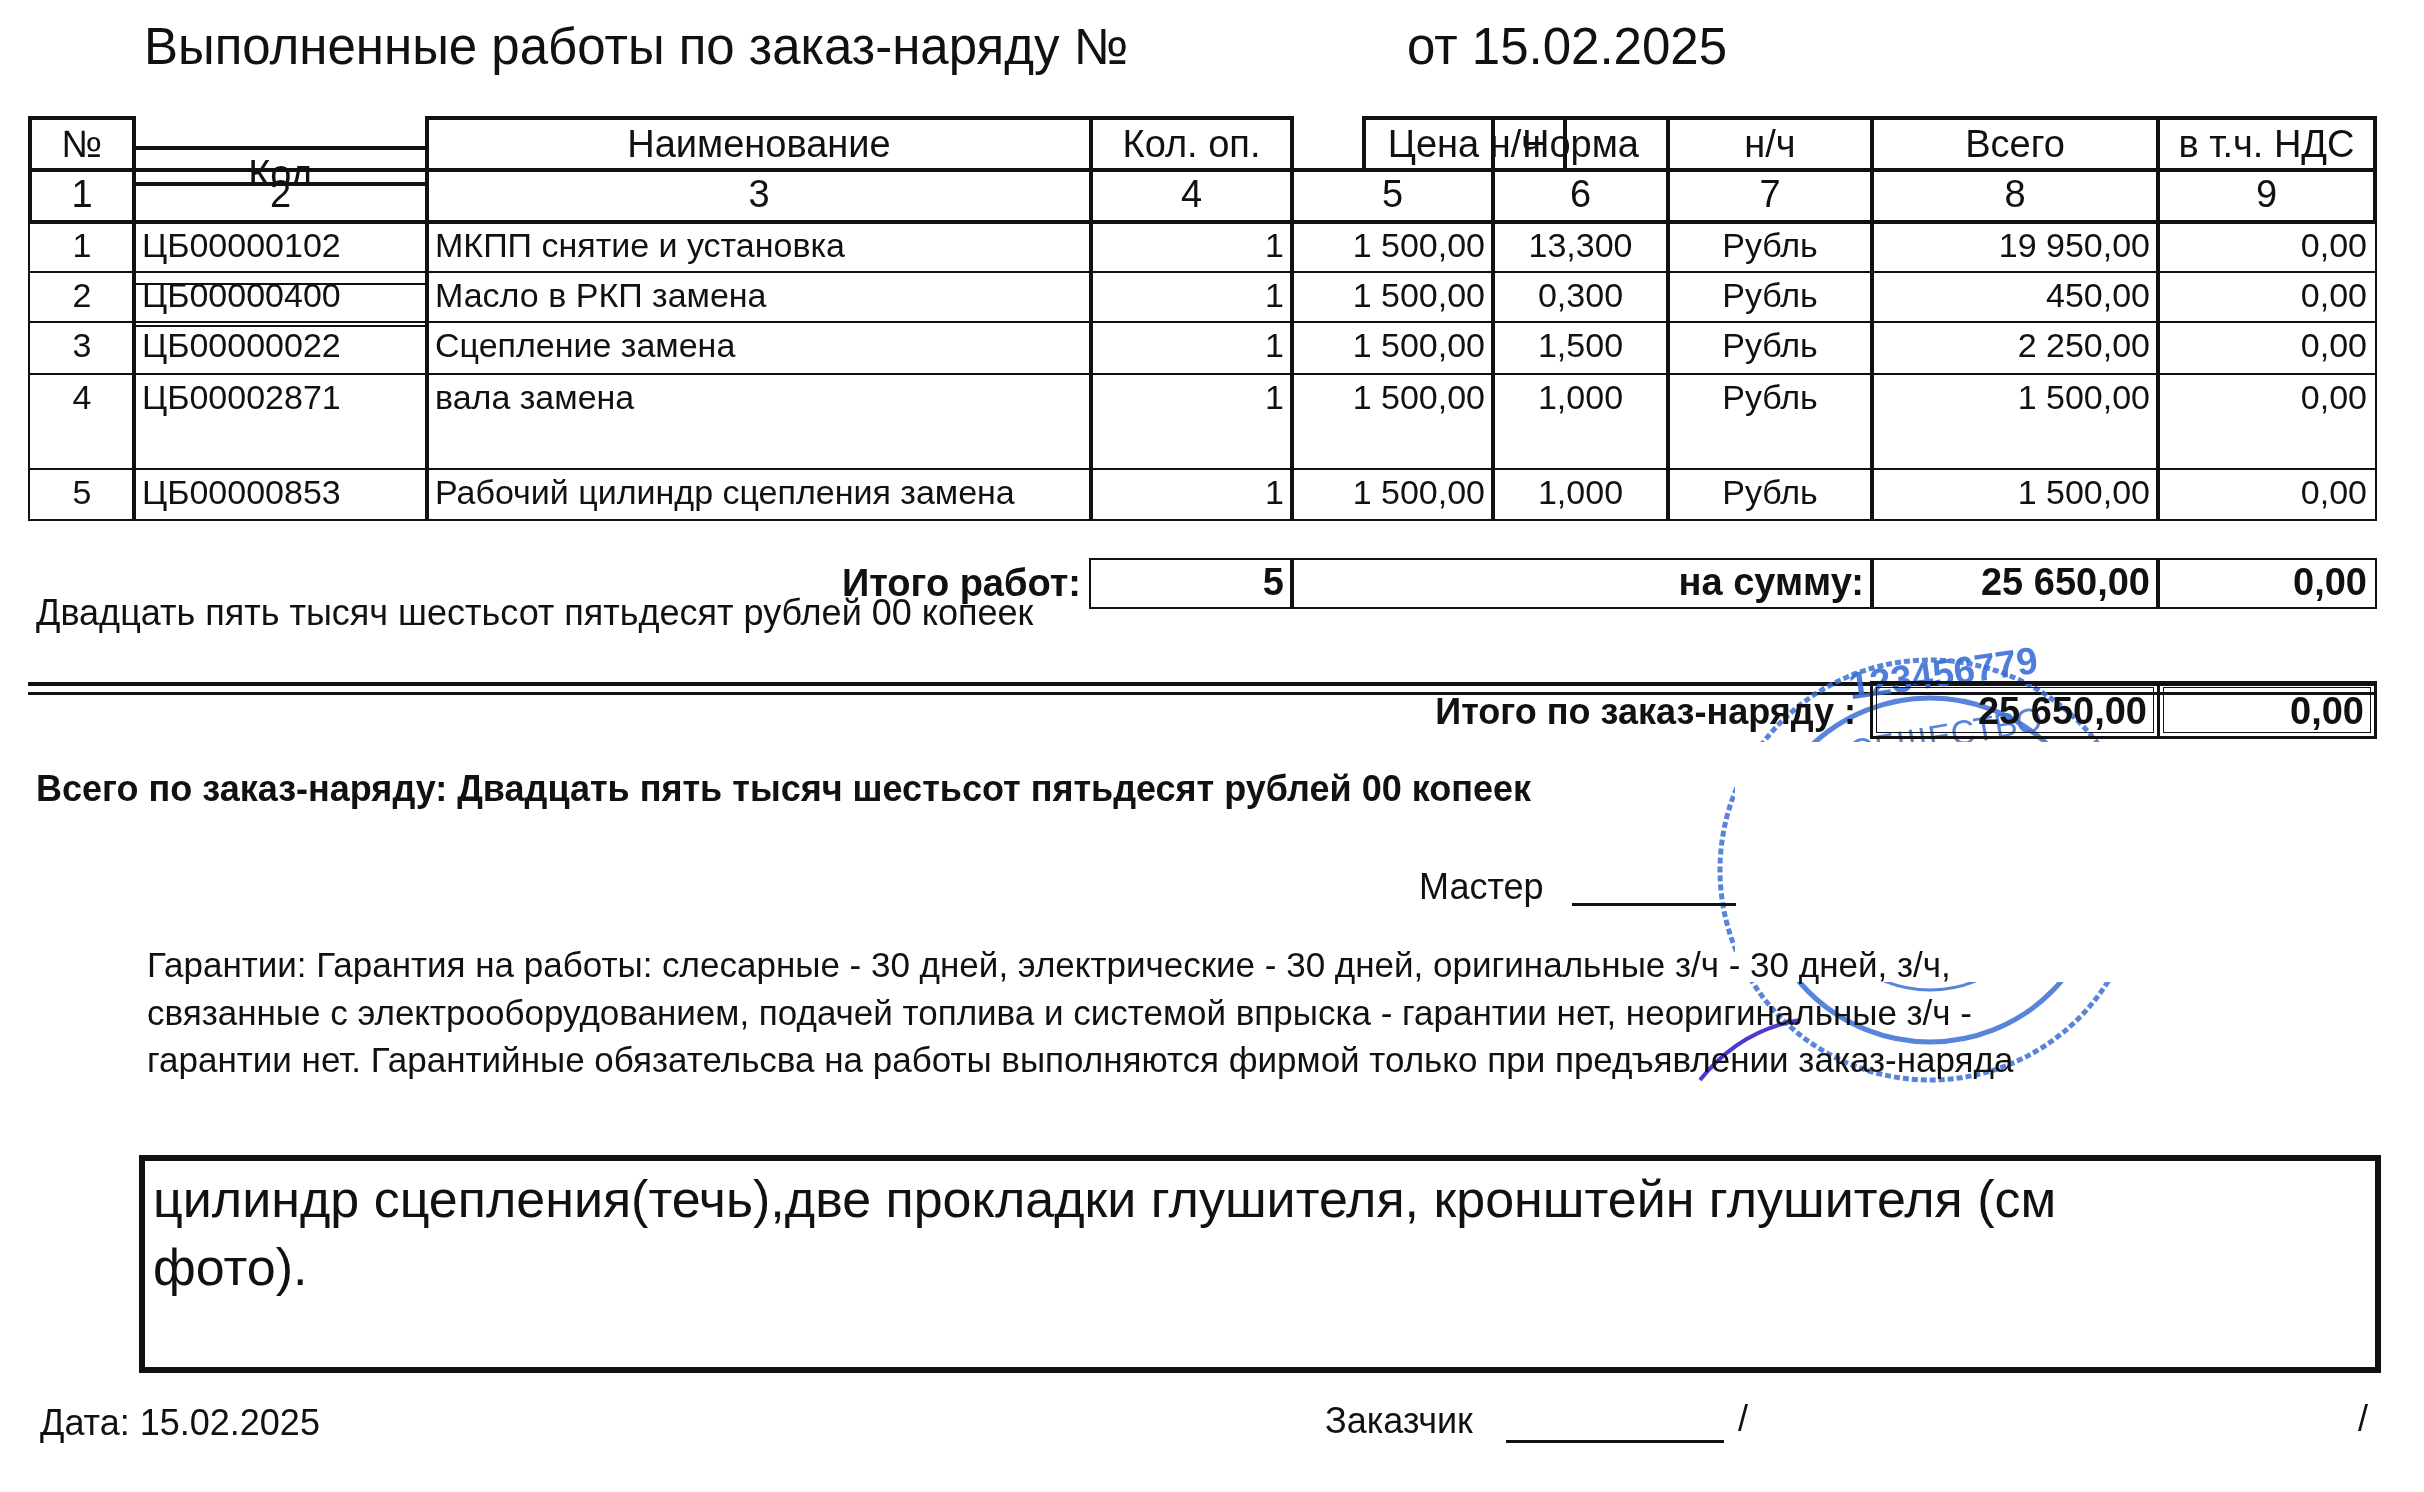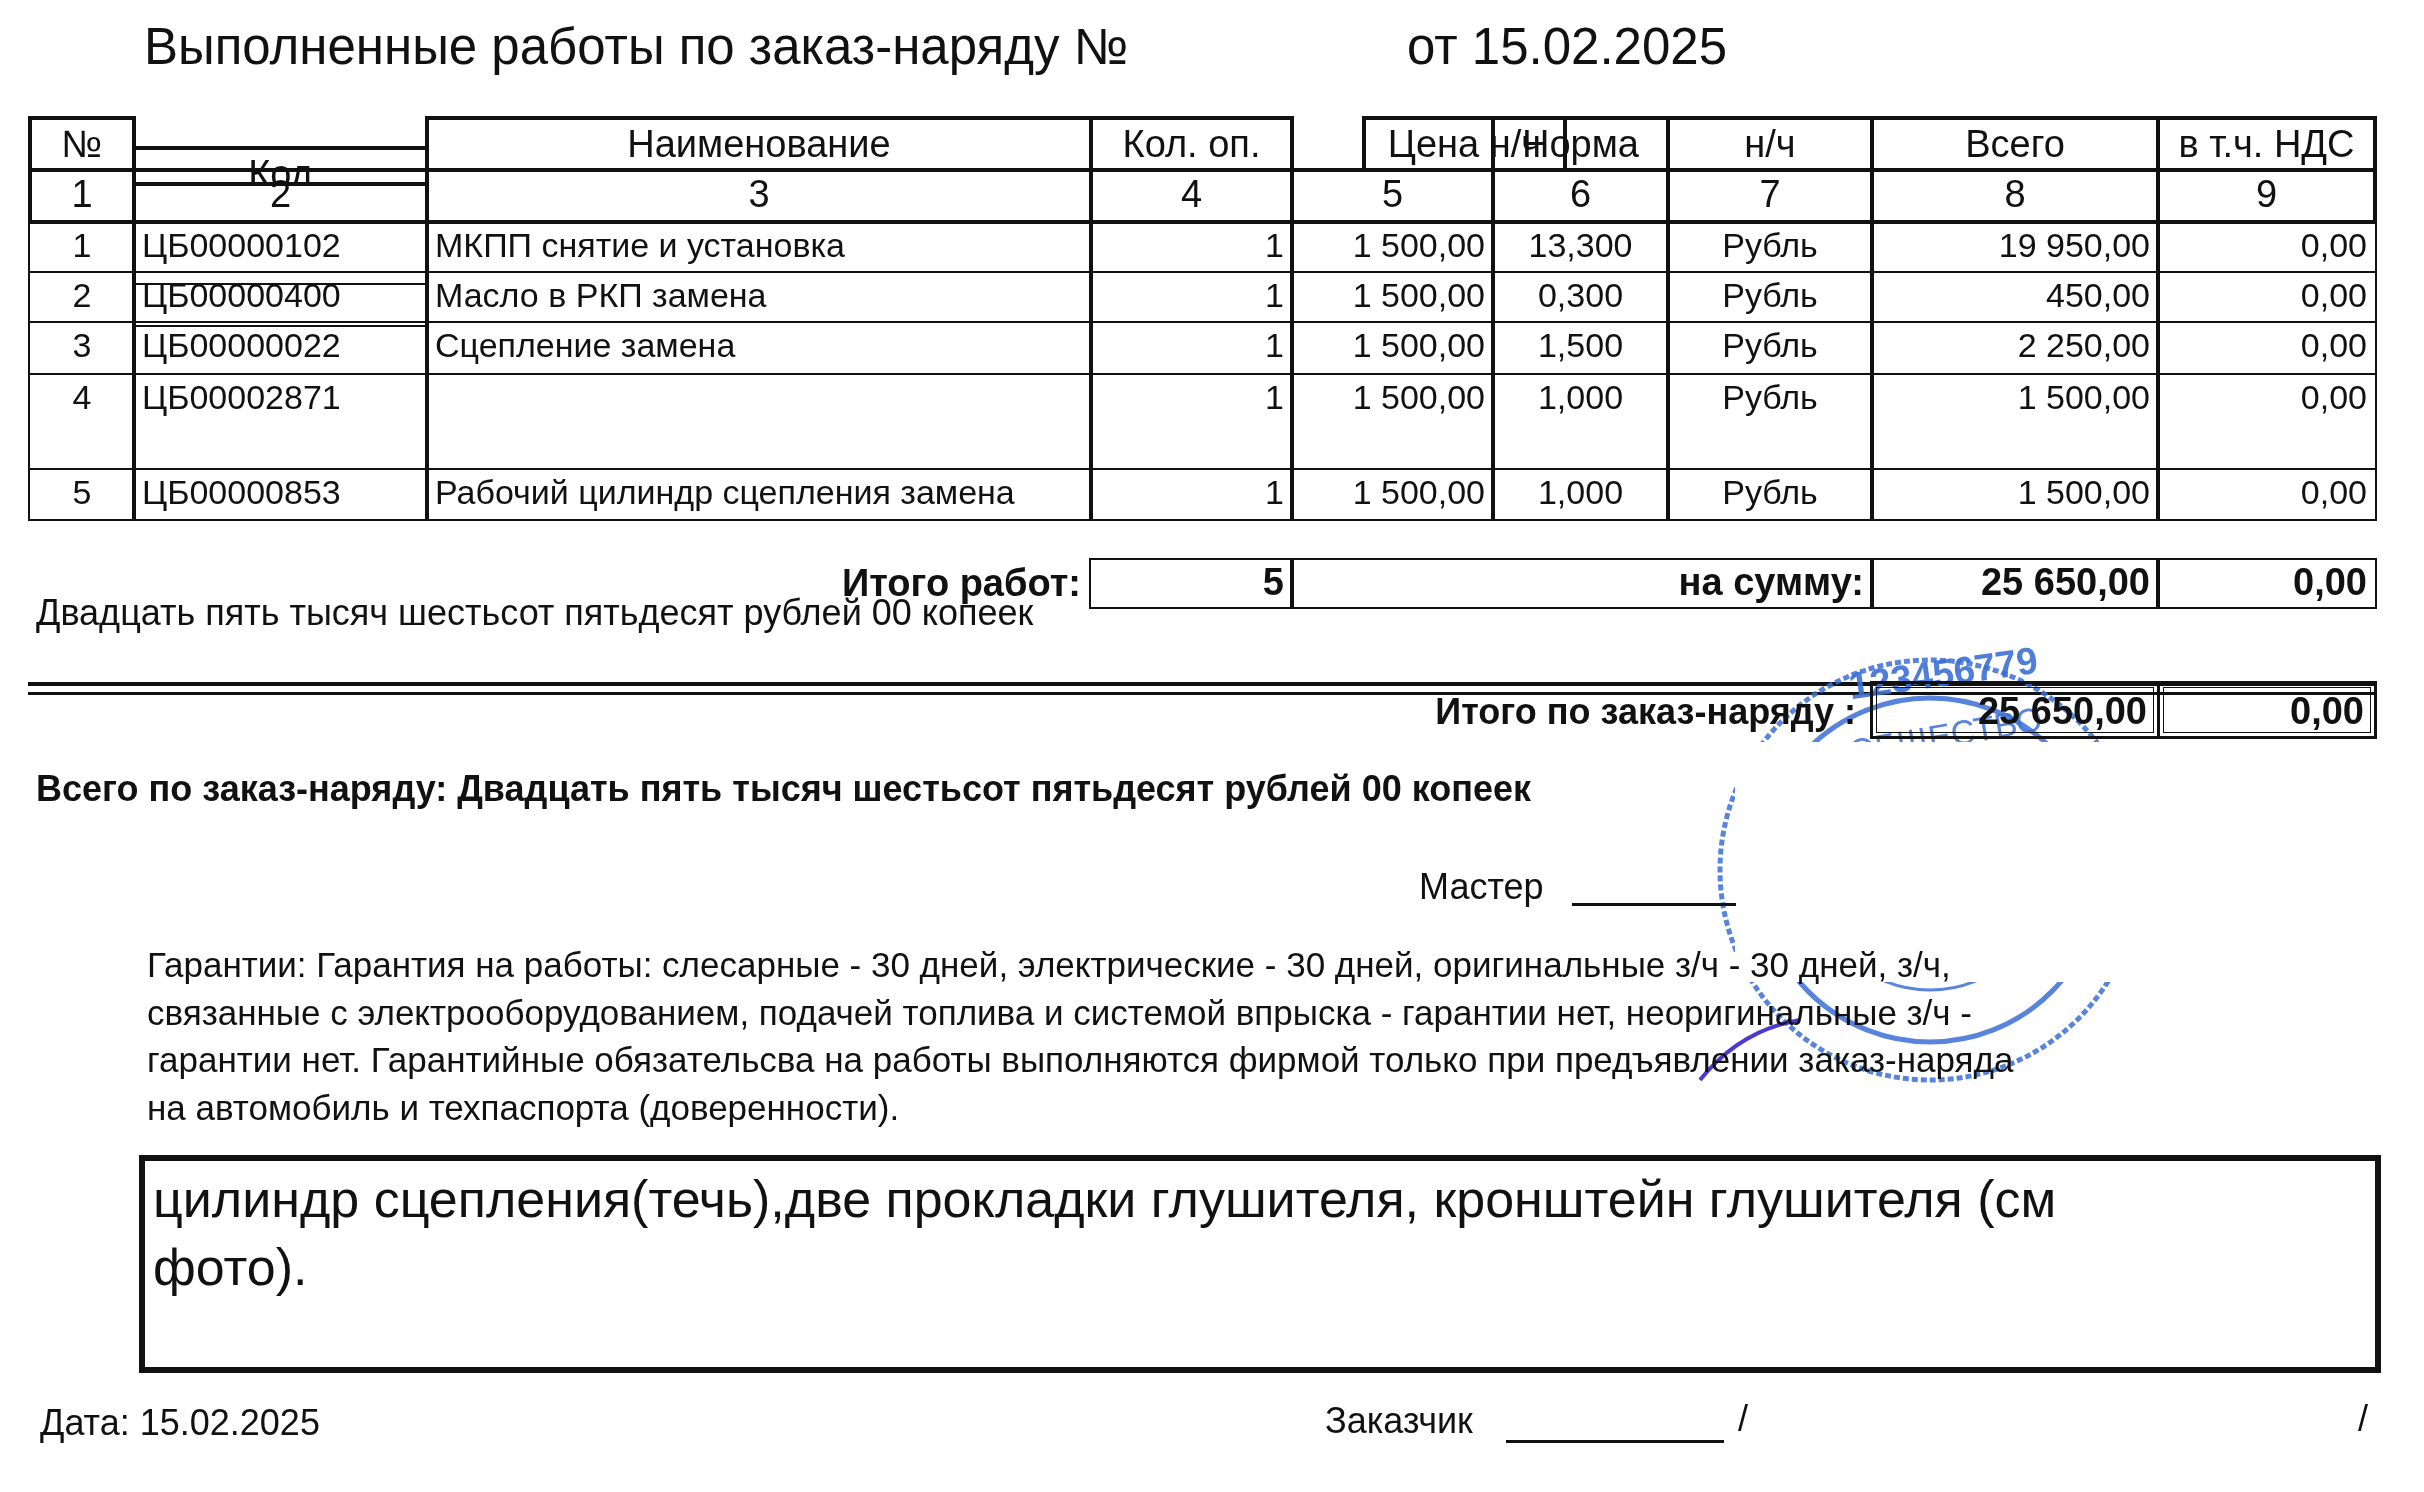--- a/index.html
+++ b/index.html
@@ -98,20 +98,21 @@
       </div>
       <div class="cell num" style="left: 1061px; top: 205px; width: 205px; height: 54px;">1</div>
       <div class="cell num" style="left: 1262px; top: 205px; width: 205px; height: 54px;">1 500,00</div>
       <div class="cell ctr" style="left: 1463px; top: 205px; width: 179px; height: 54px;">1,500</div>
       <div class="cell ctr" style="left: 1638px; top: 205px; width: 208px; height: 54px;">Рубль</div>
       <div class="cell num" style="left: 1842px; top: 205px; width: 290px; height: 54px;">2 250,00</div>
       <div class="cell num" style="left: 2128px; top: 205px; width: 221px; height: 54px;">0,00</div>
       <div class="cell ctr" style="left: 0px; top: 257px; width: 108px; height: 97px;">4</div>
       <div class="cell " style="left: 104px; top: 257px; width: 297px; height: 97px;">ЦБ00002871</div>
       <div class="cell " style="left: 397px; top: 257px; width: 668px; height: 97px;">
+        <div>вала замена</div>
       </div>
       <div class="cell num" style="left: 1061px; top: 257px; width: 205px; height: 97px;">1</div>
       <div class="cell num" style="left: 1262px; top: 257px; width: 205px; height: 97px;">1 500,00</div>
       <div class="cell ctr" style="left: 1463px; top: 257px; width: 179px; height: 97px;">1,000</div>
       <div class="cell ctr" style="left: 1638px; top: 257px; width: 208px; height: 97px;">Рубль</div>
       <div class="cell num" style="left: 1842px; top: 257px; width: 290px; height: 97px;">1 500,00</div>
       <div class="cell num" style="left: 2128px; top: 257px; width: 221px; height: 97px;">0,00</div>
       <div class="cell ctr" style="left: 0px; top: 352px; width: 108px; height: 53px;">5</div>
       <div class="cell " style="left: 104px; top: 352px; width: 297px; height: 53px;">ЦБ00000853</div>
       <div class="cell " style="left: 397px; top: 352px; width: 668px; height: 53px;">
@@ -155,21 +156,20 @@
 
 <div class="abs vsego">Всего по заказ-наряду: Двадцать пять тысяч шестьсот пятьдесят рублей 00 копеек</div>
 
 <div class="abs master">Мастер</div>
 <div class="master-line"></div>
 
 <div class="guar">
   <div>Гарантии: Гарантия на работы: слесарные - 30 дней, электрические - 30 дней, оригинальные з/ч - 30 дней, з/ч,</div>
   <div>связанные с электрооборудованием, подачей топлива и системой впрыска - гарантии нет, неоригинальные з/ч -</div>
   <div>гарантии нет. Гарантийные обязательсва на работы выполняются фирмой только при предъявлении заказ-наряда</div>
-  <div>на автомобиль и техпаспорта (доверенности).</div>
 </div>
 
 <div class="rec">
   <div>цилиндр сцепления(течь),две прокладки глушителя, кронштейн глушителя (см</div>
   <div>фото).</div>
 </div>
 
 <div class="abs date">Дата: 15.02.2025</div>
 <div class="abs zak">Заказчик</div>
 <div class="zak-line"></div>

